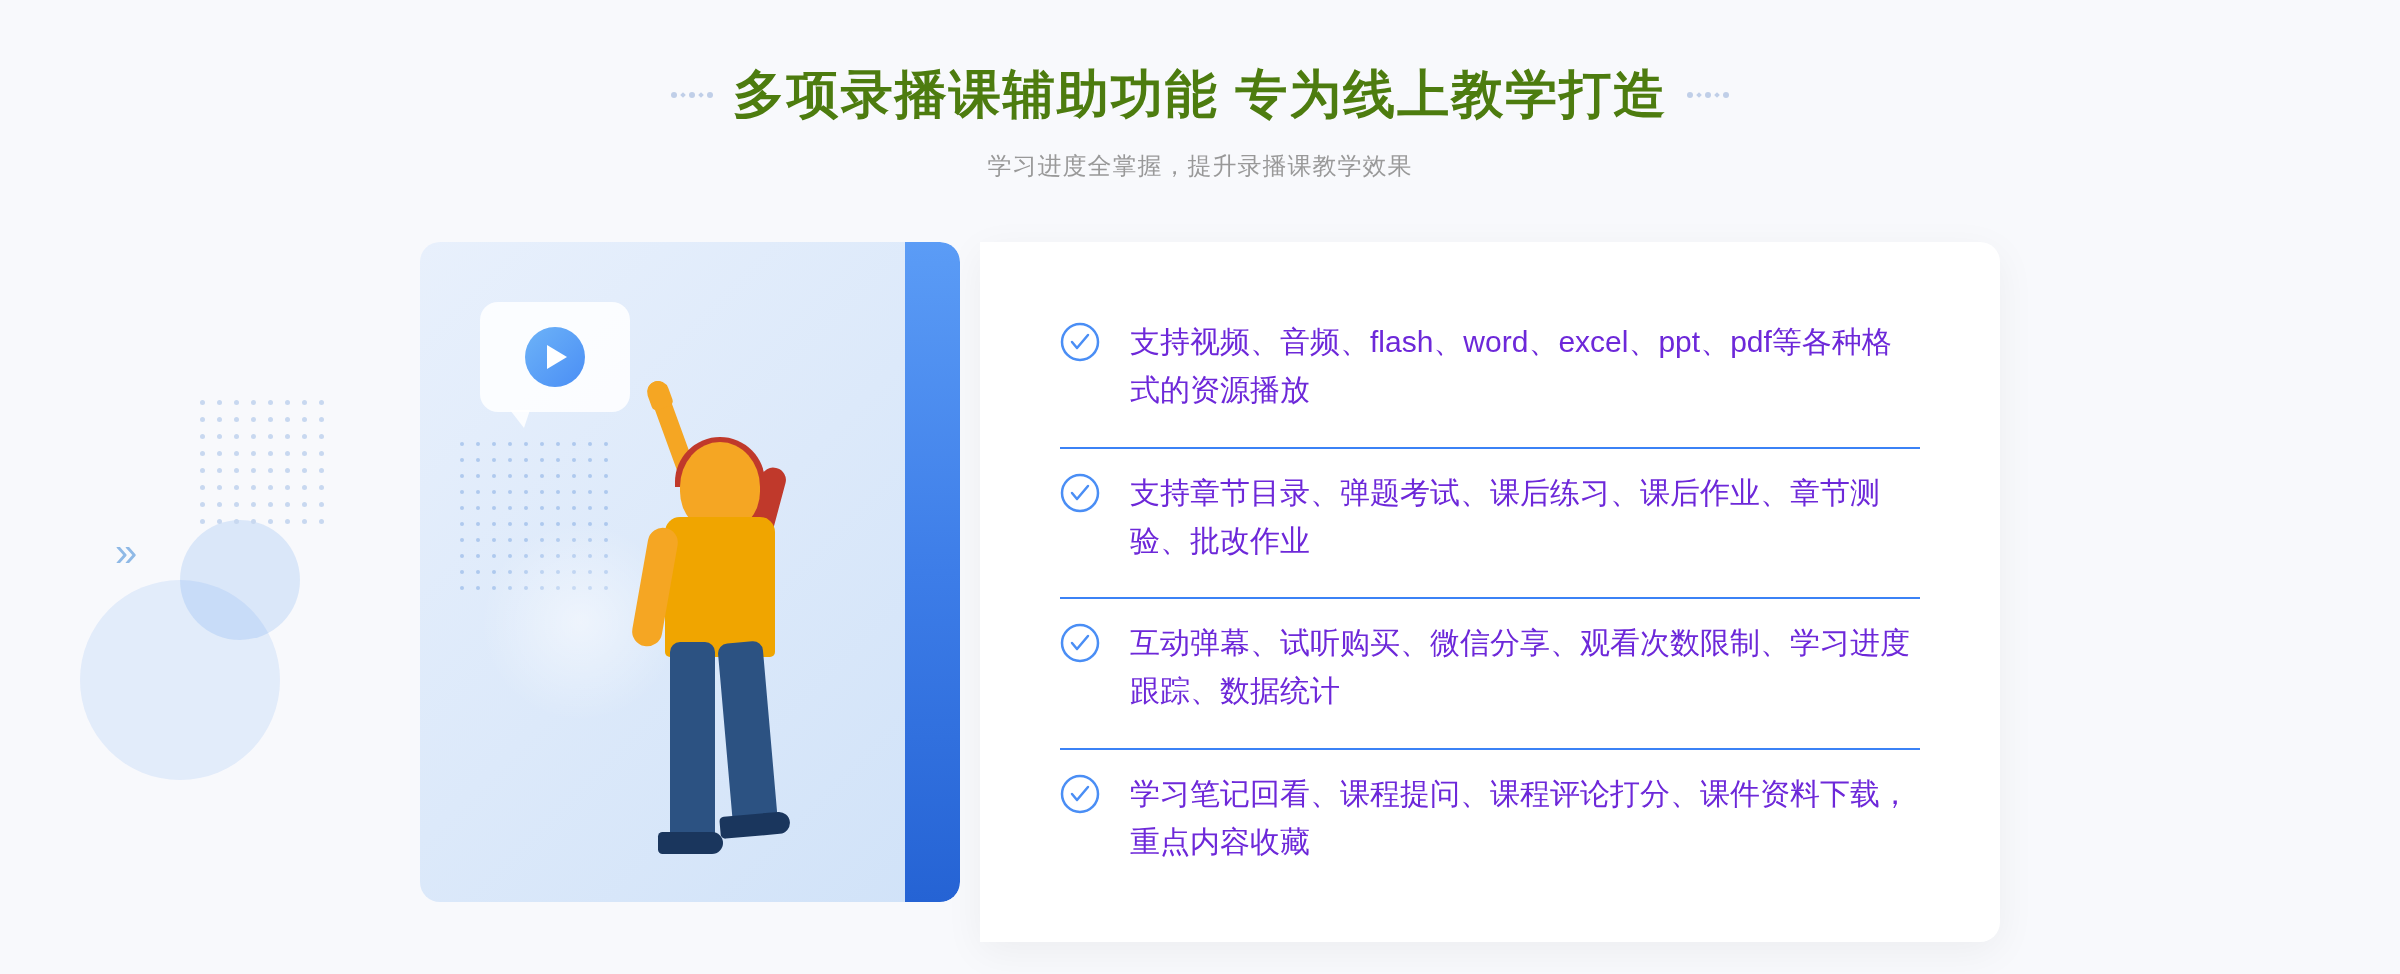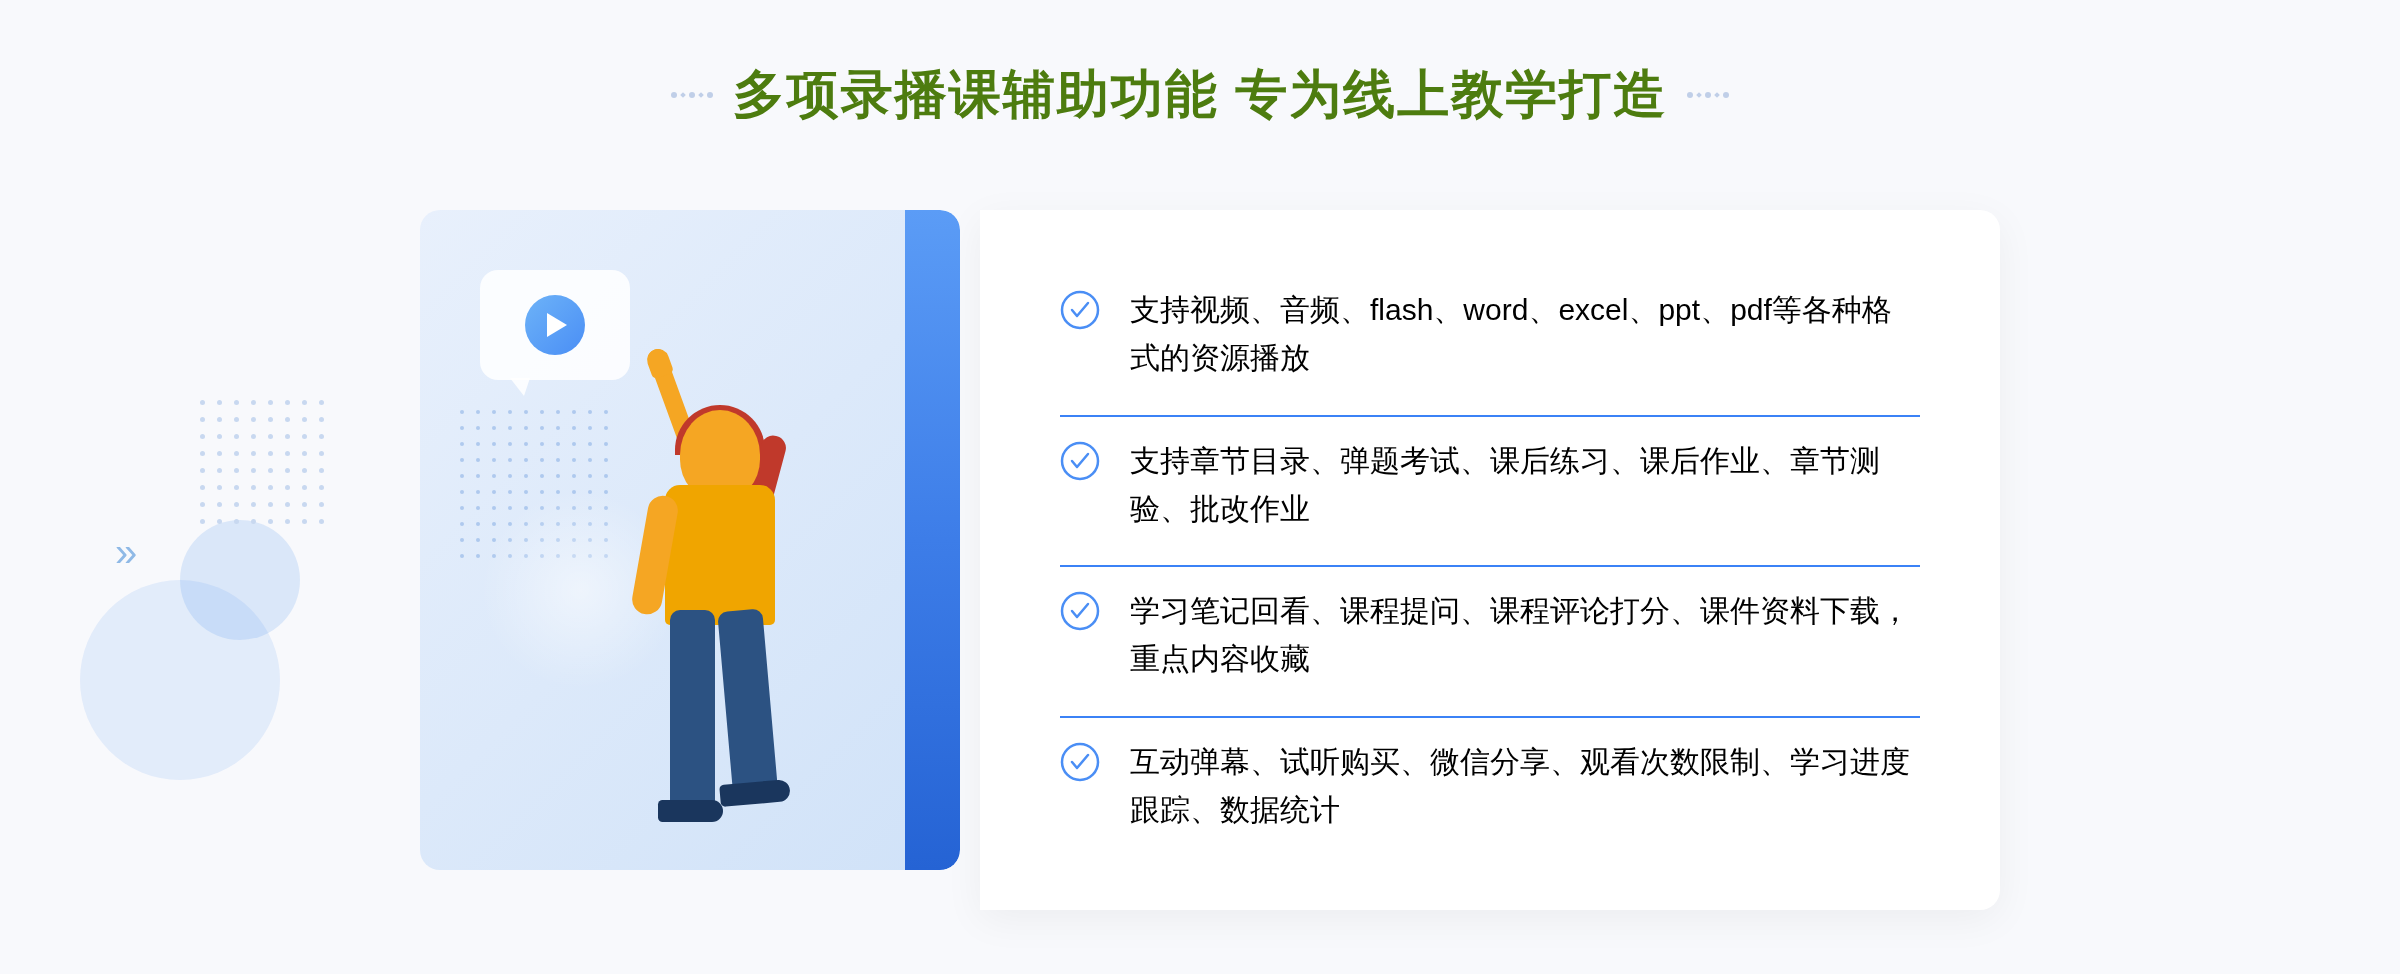--- a/index.html
+++ b/index.html
@@ -422,21 +422,21 @@
       margin-top: 4px;
     }
 
     .check-icon svg {
       width: 40px;
       height: 40px;
     }
 
     .feature-text {
       font-size: 30px;
-      color: #000000;
+      color: #6d28d9;
       line-height: 1.6;
       font-weight: 400;
     }
   </style>
 </head>
 <body>
 
 <div class="page-wrapper">
 
   <div class="circle-blue-large"></div>
@@ -522,20 +522,21 @@
       </div>
       <h1 class="main-title">多项录播课辅助功能 专为线上教学打造</h1>
       <div class="header-decorator-group">
         <div class="header-decorator-dot"></div>
         <div class="header-decorator-line"></div>
         <div class="header-decorator-dot"></div>
         <div class="header-decorator-line"></div>
         <div class="header-decorator-dot"></div>
       </div>
     </div>
+    <p class="subtitle">学习进度全掌握，提升录播课教学效果</p>
   </div>
 
   <div class="content-area">
 
     <div class="illustration-area">
       <div class="illustration-bg">
 
         <div class="blue-bar"></div>
 
         <div class="play-area">
@@ -701,30 +702,30 @@
         <span class="feature-text">支持章节目录、弹题考试、课后练习、课后作业、章节测验、批改作业</span>
       </div>
 
       <div class="feature-item">
         <div class="check-icon">
           <svg viewBox="0 0 40 40" fill="none" xmlns="http://www.w3.org/2000/svg">
             <circle cx="20" cy="20" r="18" stroke="#4a8ef5" stroke-width="2.5" fill="none"></circle>
             <polyline points="12,20 17,26 28,13" stroke="#4a8ef5" stroke-width="2.5" stroke-linecap="round" stroke-linejoin="round" fill="none"></polyline>
           </svg>
         </div>
-        <span class="feature-text">学习笔记回看、课程提问、课程评论打分、课件资料下载，重点内容收藏</span>
+        <span class="feature-text">互动弹幕、试听购买、微信分享、观看次数限制、学习进度跟踪、数据统计</span>
       </div>
 
       <div class="feature-item">
         <div class="check-icon">
           <svg viewBox="0 0 40 40" fill="none" xmlns="http://www.w3.org/2000/svg">
             <circle cx="20" cy="20" r="18" stroke="#4a8ef5" stroke-width="2.5" fill="none"></circle>
             <polyline points="12,20 17,26 28,13" stroke="#4a8ef5" stroke-width="2.5" stroke-linecap="round" stroke-linejoin="round" fill="none"></polyline>
           </svg>
         </div>
-        <span class="feature-text">互动弹幕、试听购买、微信分享、观看次数限制、学习进度跟踪、数据统计</span>
+        <span class="feature-text">学习笔记回看、课程提问、课程评论打分、课件资料下载，重点内容收藏</span>
       </div>
 
     </div>
 
   </div>
 
 </div>
 
 </body></html>

